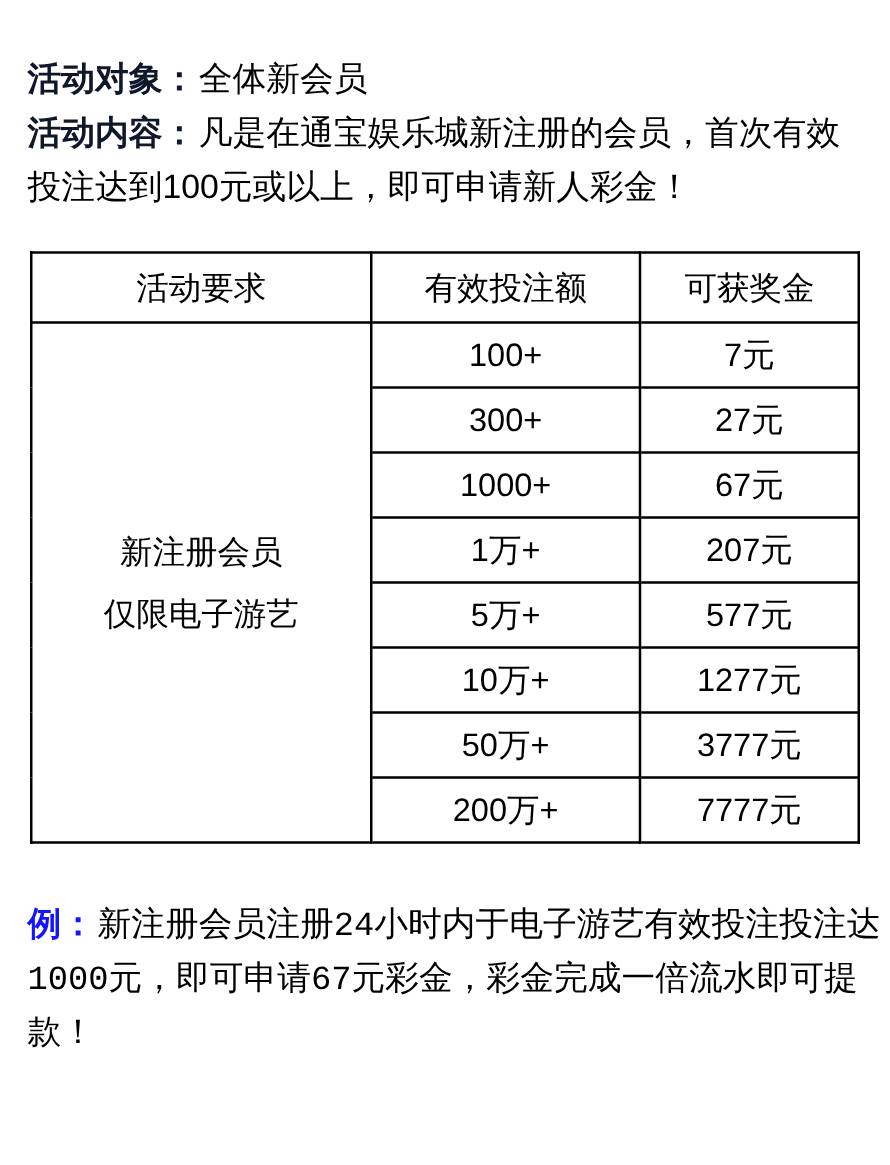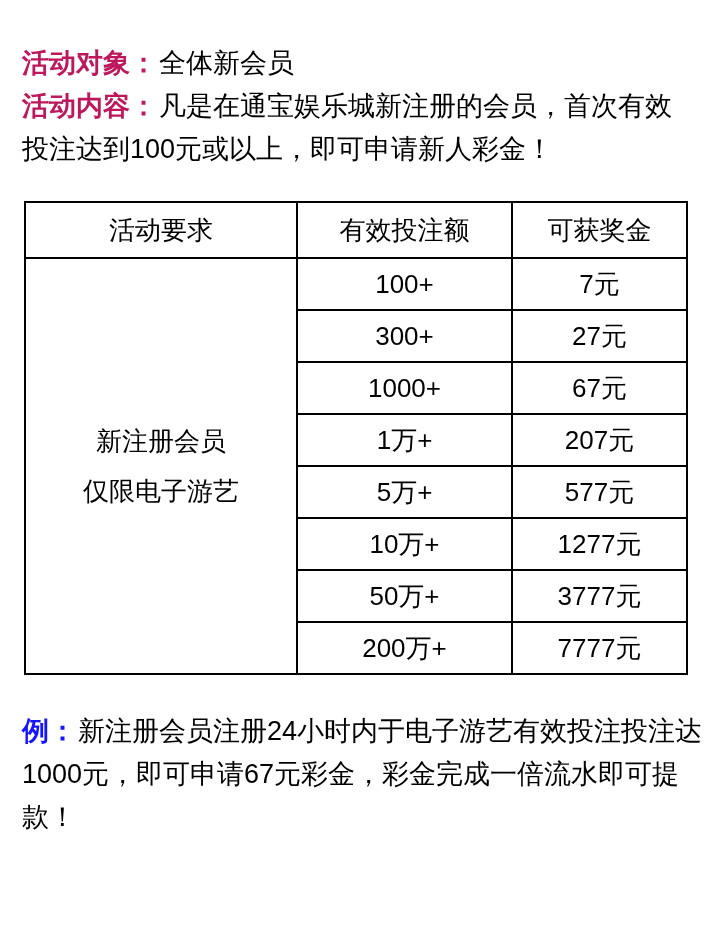--- a/index.html
+++ b/index.html
@@ -20,35 +20,35 @@
     height: 932px;
     padding: 0;
     box-sizing: border-box;
   }
   .intro {
     padding: 42px 22px 0 22px;
     font-size: 27px;
     line-height: 43px;
   }
   .label {
-    color: #be185d;
+    color: #0f172a;
     font-weight: bold;
   }
   .intro-line {
     white-space: normal;
   }
   .para {
     margin: 0;
   }
   .para .label {
     margin-right: 2px;
   }
   table.rewards {
     border-collapse: collapse;
-    margin: 30px auto 5px auto;
+    margin: 30px auto 16px auto;
     width: 662px;
     table-layout: fixed;
   }
   table.rewards td, table.rewards th {
     border: 2px solid #000000;
     text-align: center;
     font-weight: normal;
     font-size: 26px;
     padding: 0;
     height: 50px;
@@ -67,20 +67,21 @@
     vertical-align: middle;
   }
   .req-inner {
     display: block;
     text-align: center;
   }
   .example {
     padding: 30px 6px 0 22px;
     font-size: 27px;
     line-height: 43px;
+    font-family: Liberation Mono, monospace;
   }
   .example .label {
     color: #1414ff;
     font-weight: bold;
   }
   .clip {
     overflow: hidden;
     height: 120px;
   }
 </style>

